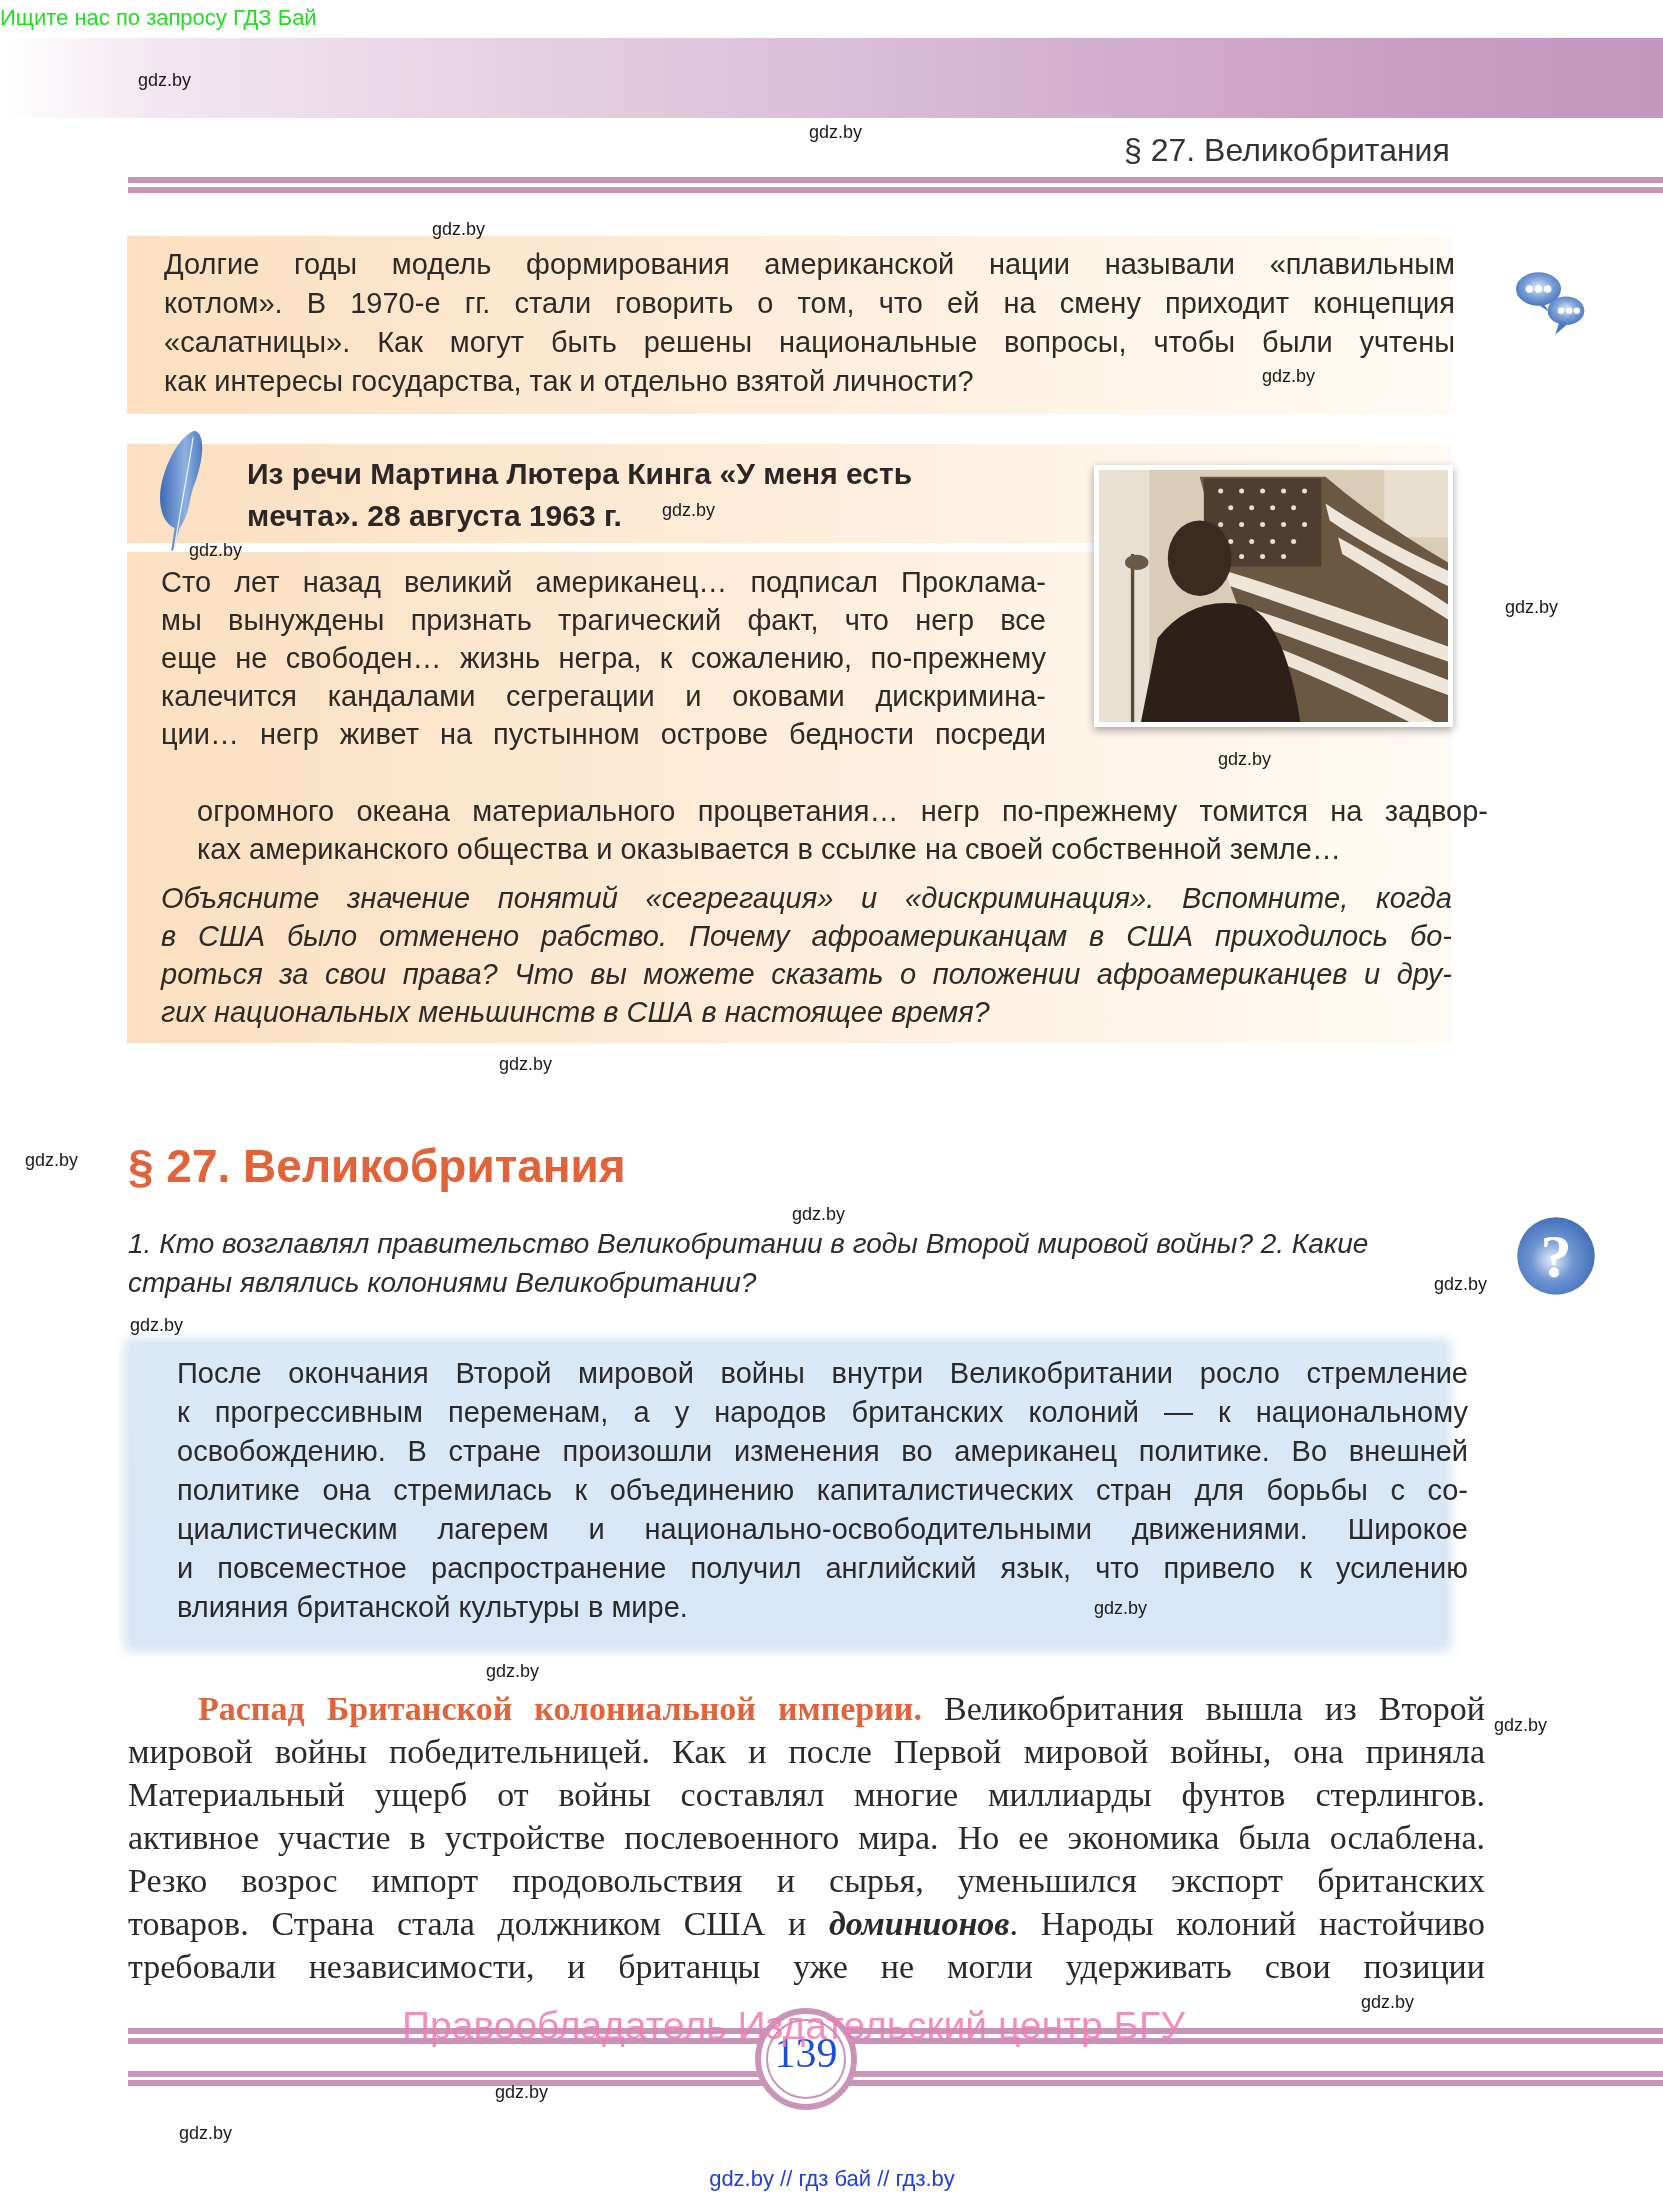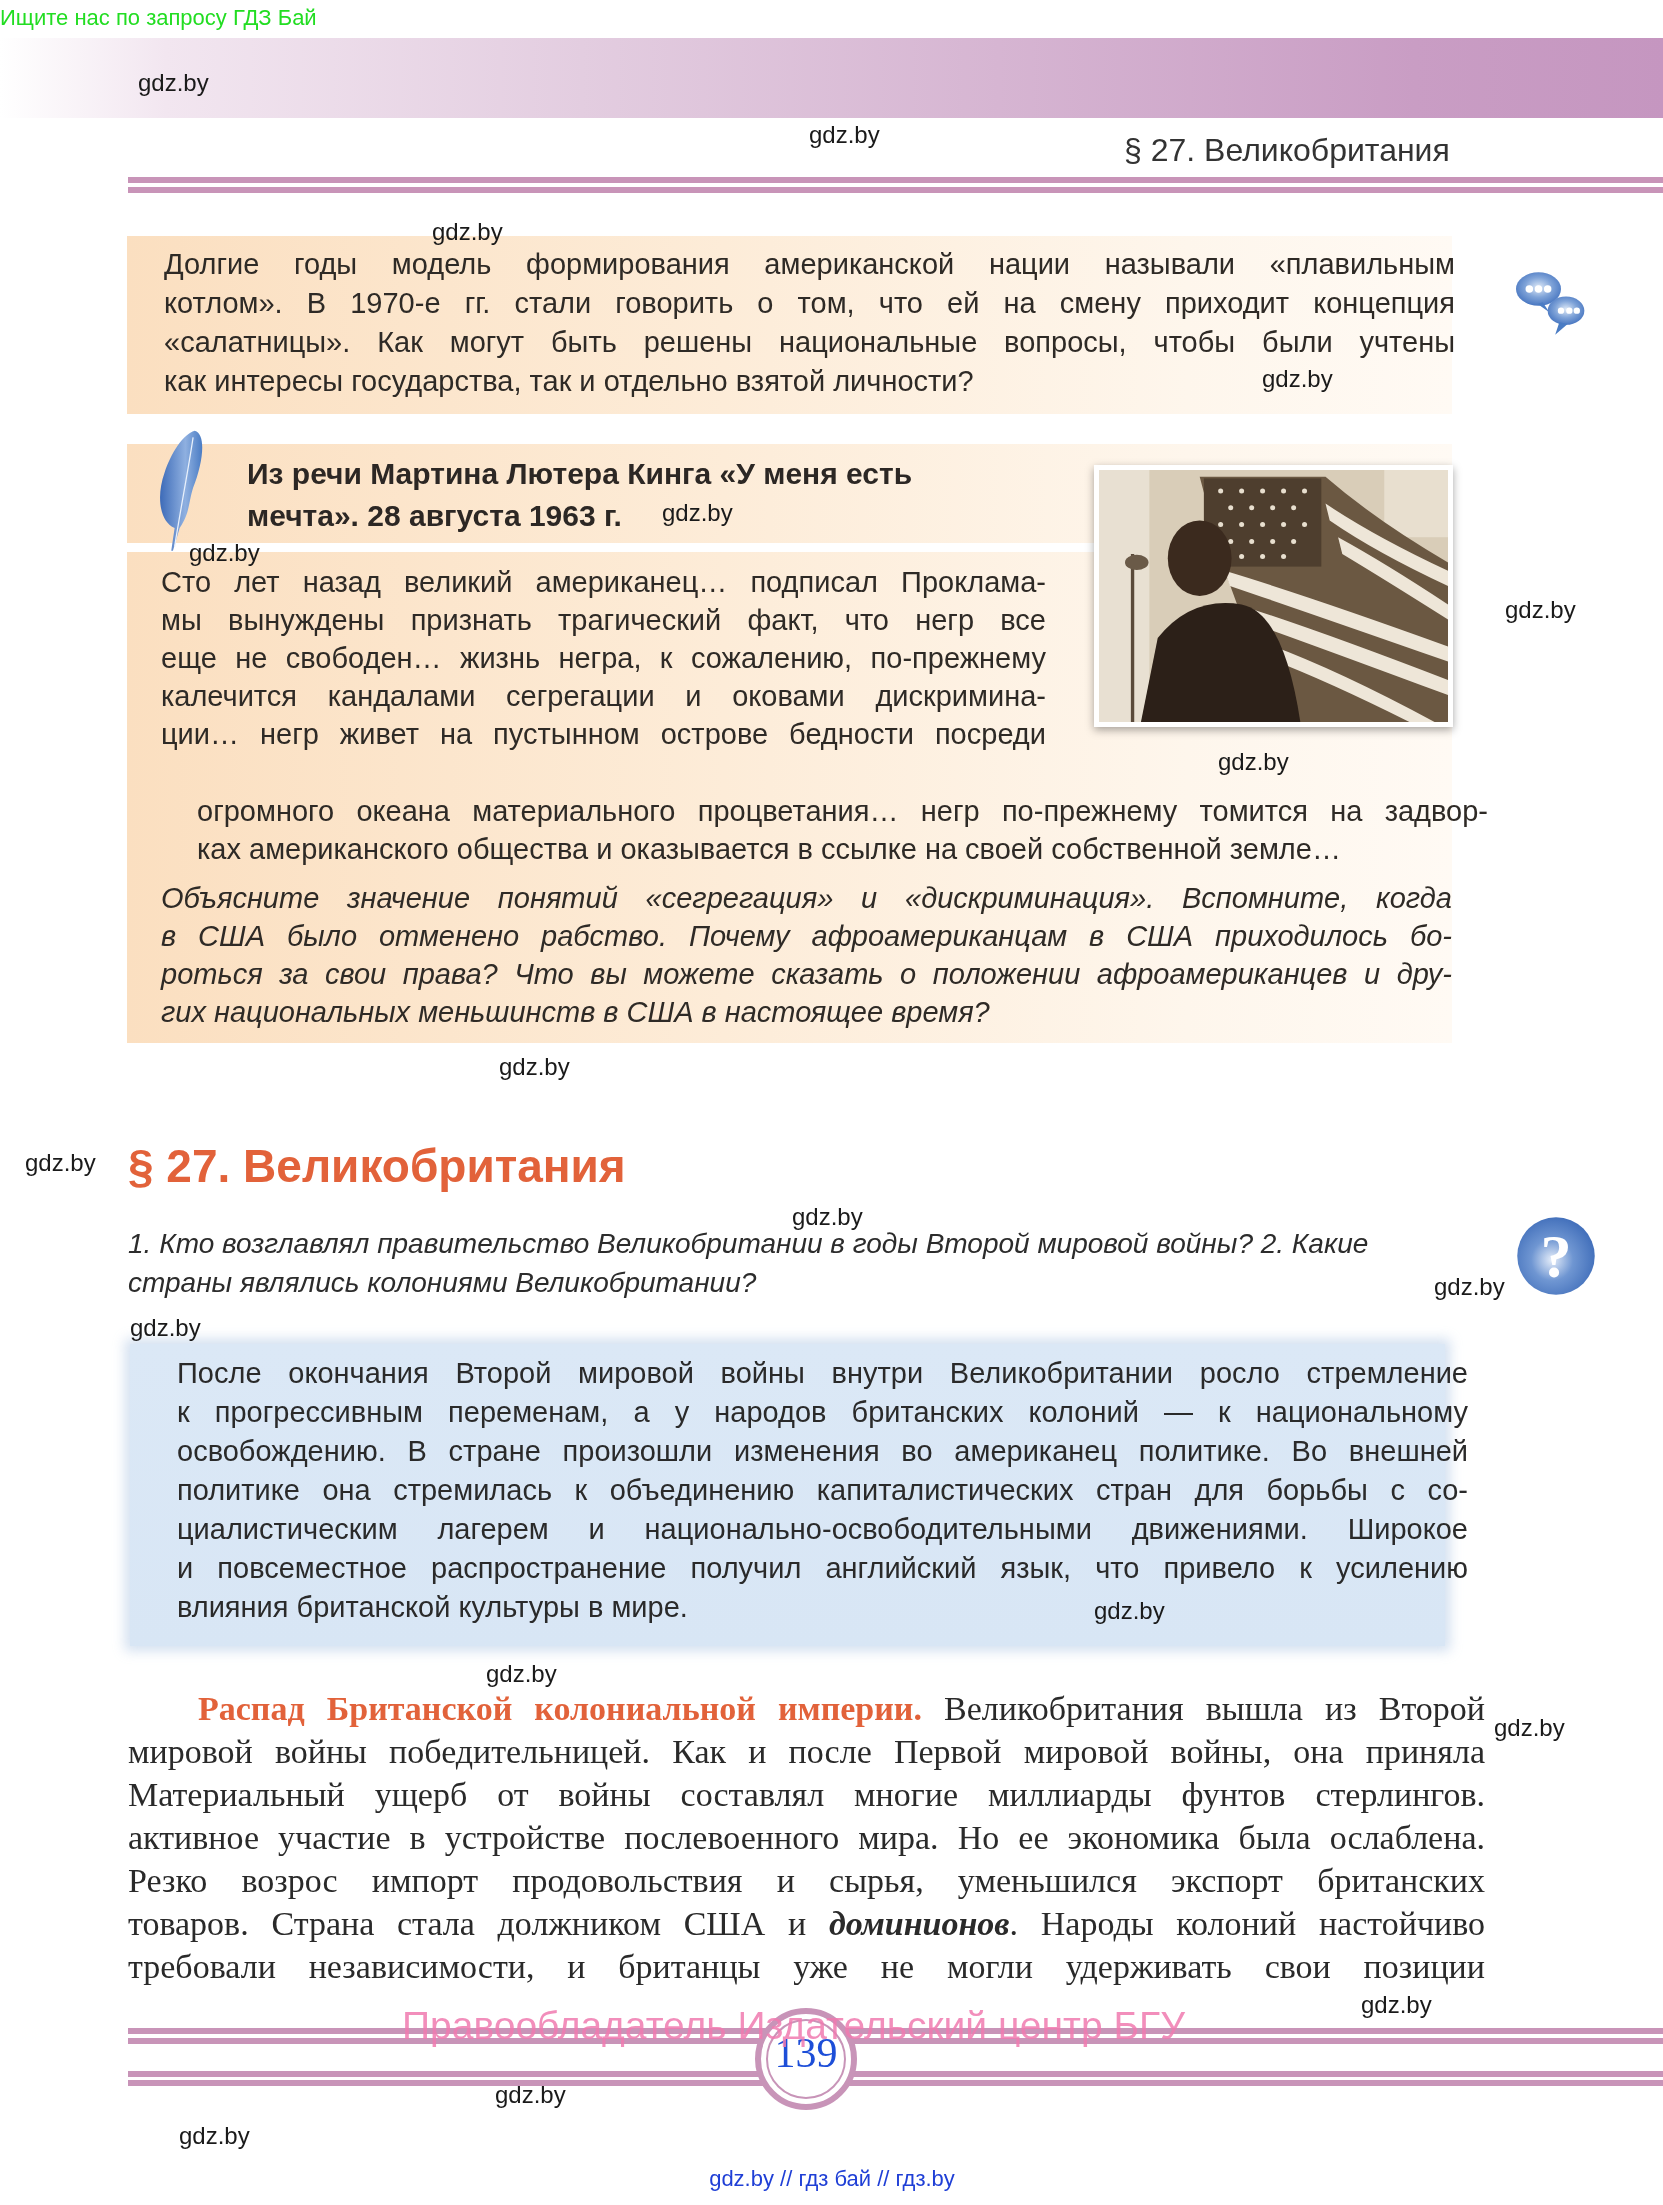--- a/index.html
+++ b/index.html
@@ -1,19 +1,19 @@
 <!DOCTYPE html>
 <html style="font-size:13.4px"><head>
 <meta charset="utf-8">
 <style>
   * { box-sizing: border-box; margin: 0; padding: 0; }
   html, body { width: 1664px; height: 2205px; background: #ffffff; overflow: hidden; }
   body { position: relative; font-family: "Liberation Sans", sans-serif; color: #2b2b2b; }
   .abs { position: absolute; }
-  .wm { position: absolute; font-family: "Liberation Sans", sans-serif; font-size: 24px; color: #1a1a1a; line-height: 1; white-space: nowrap; }
+  .wm { position: absolute; font-family: "Liberation Sans", sans-serif; font-size: 18px; color: #1a1a1a; line-height: 1; white-space: nowrap; }
 
   .top-banner { left: 0; top: 0; width: 1664px; top: 5px; font-size: 22px; color: #22dd22; }
   .header-band { left: 0; top: 38px; width: 1664px; height: 80px;
     background: linear-gradient(to right, #ffffff 0%, #f2e6f0 10%, #e3cde0 35%, #d6b5d2 60%, #c99dc4 85%, #c596c0 100%); }
   .running-head { left: 1124px; top: 132px; font-size: 32px; color: #333; white-space: nowrap; }
 
   .stripe { position: absolute; height: 5.9px; background: #c894b8; }
 
   
   .obox { position: absolute; background: linear-gradient(to right, #fbdfc0 0%, #fdecd8 45%, #fef6ec 80%, #fffaf4 100%); }

